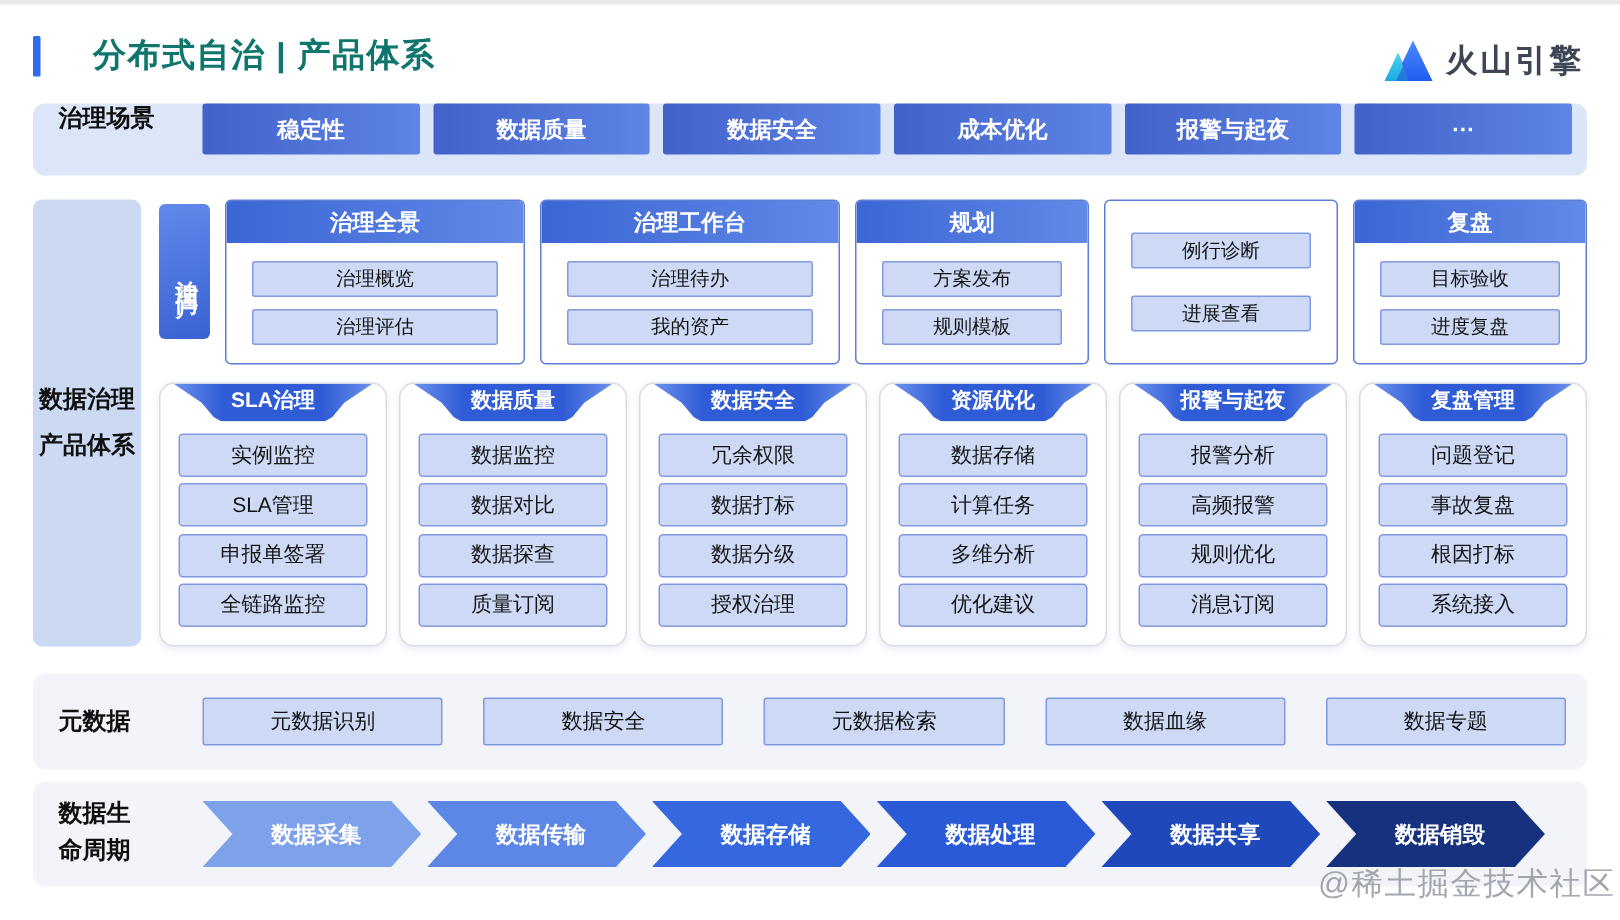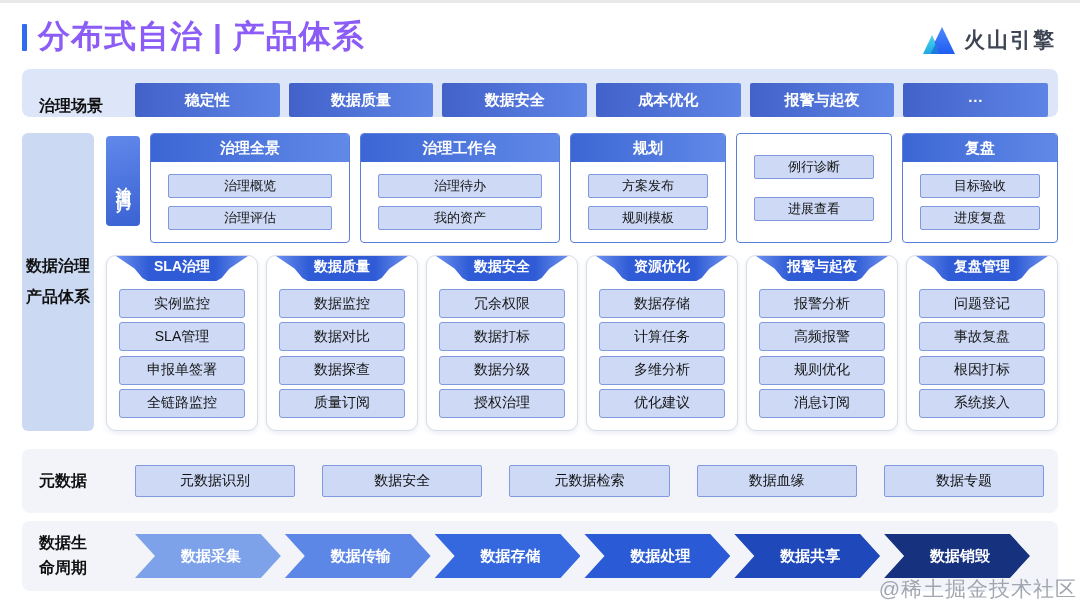--- a/index.html
+++ b/index.html
@@ -7,26 +7,26 @@
     width:1080px;height:613px;background:#ffffff;position:relative;overflow:hidden;
     font-family:"Liberation Sans","DejaVu Sans",sans-serif;color:#111;
     -webkit-font-smoothing:antialiased;
   }
   .top-strip{height:3px;background:#e9e9e9;}
   .page{padding:0 22px;}
 
   
   .header{display:flex;align-items:center;margin-top:17px;height:34px;}
   .accent{width:5px;height:27px;background:#2f6bee;border-radius:1px;margin-right:11px;}
-  .title{font-size:32px;font-weight:800;color:#8b5cf6;letter-spacing:1px;}
+  .title{font-size:22px;font-weight:800;color:#0f766e;letter-spacing:1px;margin-left:24px;}
   .logo{position:absolute;top:25px;right:24px;display:flex;align-items:center;gap:7px;}
   .logo-text{font-size:21px;font-weight:700;color:#3e4554;letter-spacing:2px;}
 
   
-  .row1{margin-top:15px;height:48px;background:#dce6f8;border-radius:8px;display:flex;align-items:flex-end;}
+  .row1{margin-top:15px;height:48px;background:#dce6f8;border-radius:8px;display:flex;align-items:flex-start;}
   .row-label{width:96px;padding-left:17px;font-size:16px;font-weight:700;color:#101010;flex-shrink:0;}
   .scn-wrap{flex:1;display:flex;gap:9px;margin-right:10px;}
   .scn-btn{flex:1;height:34px;border-radius:2px;background:linear-gradient(90deg,#4262ca,#5e84e6);
     color:#fff;font-weight:700;font-size:15px;display:flex;align-items:center;justify-content:center;cursor:pointer;}
 
   
   .row2{margin-top:16px;display:flex;gap:12px;height:298px;}
   .gov-label{width:72px;background:#ccd9f3;border-radius:6px;display:flex;flex-direction:column;
     align-items:center;justify-content:center;gap:10px;font-size:16px;font-weight:700;flex-shrink:0;}
   .gov-content{flex:1;display:flex;flex-direction:column;min-width:0;}

